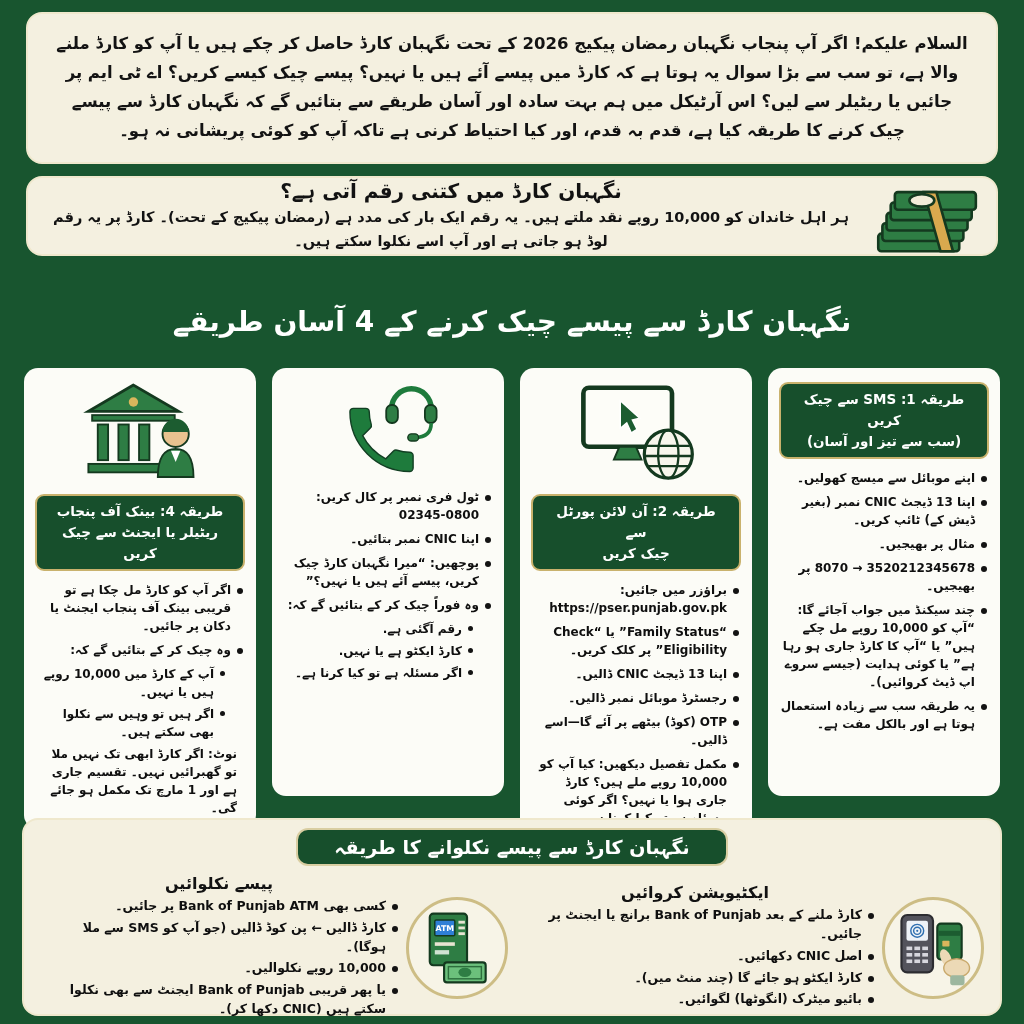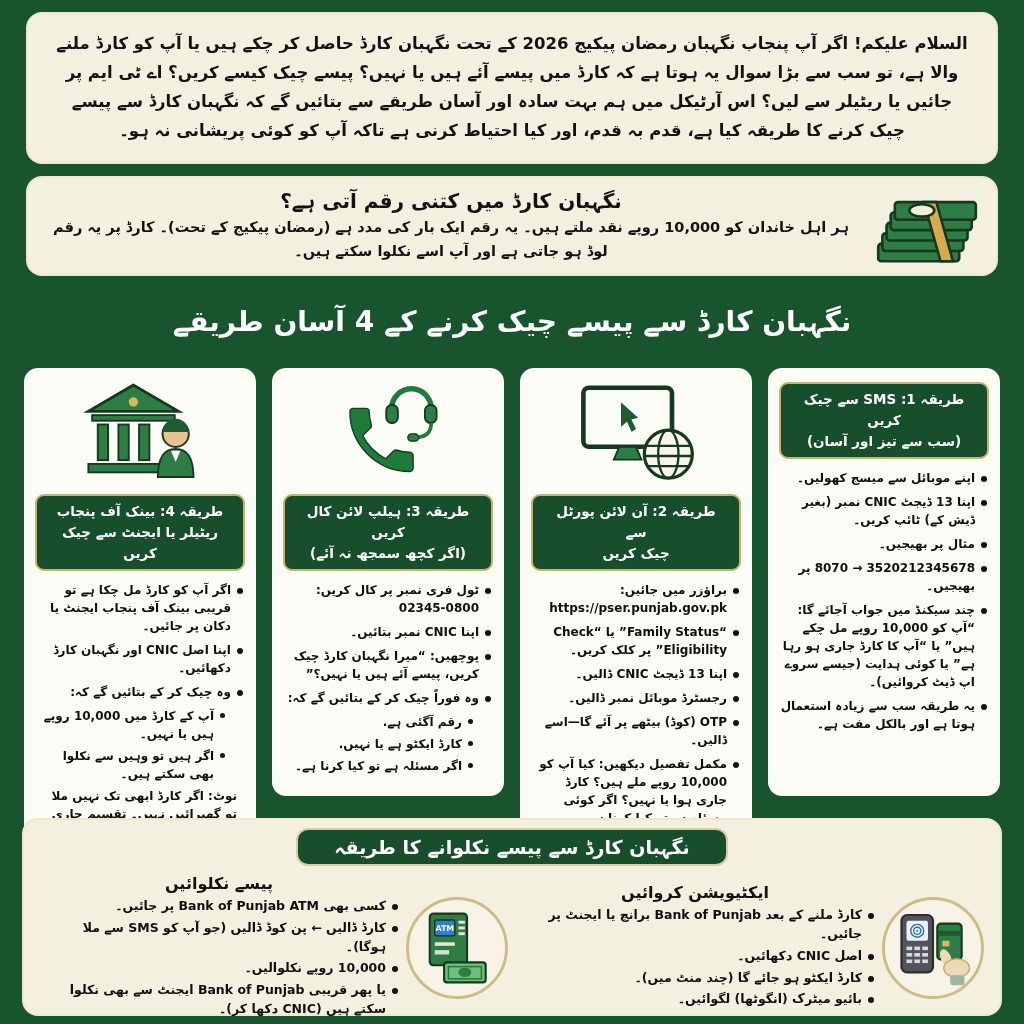--- a/index.html
+++ b/index.html
@@ -5,21 +5,21 @@
   html,body{margin:0;padding:0;}
   body{background:#18552f;font-family:"DejaVu Sans",sans-serif;color:#121212;}
   .page{position:relative;width:1024px;height:1024px;background:#18552f;overflow:hidden;margin:0 auto;}
   .card{background:#f4f0e0;border:2px solid #efe8cd;border-radius:16px;box-sizing:border-box;}
 
   
   .intro{position:absolute;left:26px;right:26px;top:12px;height:152px;display:flex;align-items:center;justify-content:center;padding:19px 24px;}
   .intro-text{margin:0;font-size:16.5px;font-weight:700;line-height:1.75;text-align:center;color:#131313;}
 
   
-  .amount{position:absolute;left:26px;right:26px;top:176px;height:100px;padding:6px 14px;}
+  .amount{position:absolute;left:26px;right:26px;top:176px;height:80px;padding:6px 14px;}
   .amount-row{display:flex;height:100%;align-items:center;gap:10px;}
   .amount-icon{flex:0 0 112px;display:flex;align-items:center;justify-content:center;}
   .amount-text{flex:1;text-align:center;}
   .amount-title{font-size:20px;font-weight:800;margin-bottom:3px;}
   .amount-body{font-size:14.5px;font-weight:600;line-height:1.65;}
 
   
   .methods-title{position:absolute;top:305px;left:0;right:0;margin:0;text-align:center;color:#ffffff;font-size:28px;font-weight:800;}
   .methods-row{position:absolute;top:368px;left:24px;right:24px;display:flex;gap:16px;align-items:flex-start;}
   .method-card{flex:1;background:#fcfcf7;border-radius:14px;padding:8px 7px 12px;box-sizing:border-box;min-height:428px;}
@@ -165,24 +165,20 @@
     <article class="method-card">
       <div class="m-icon">
         <svg width="110" height="108" viewBox="0 0 120 120" aria-hidden="true">
           <path transform="translate(6,22) scale(3.9)" fill="#1e7b3c" stroke="#123f23" stroke-width="0.4" d="M6.62 10.79c1.44 2.83 3.76 5.14 6.59 6.59l2.2-2.2c.27-.27.67-.36 1.02-.24 1.12.37 2.33.57 3.57.57.55 0 1 .45 1 1V20c0 .55-.45 1-1 1-9.39 0-17-7.61-17-17 0-.55.45-1 1-1h3.5c.55 0 1 .45 1 1 0 1.25.2 2.45.57 3.57.11.35.03.74-.25 1.02l-2.2 2.2z"></path>
           <path d="M64 34 a22 22 0 0 1 44 0" fill="none" stroke="#1e7b3c" stroke-width="6"></path>
           <rect x="58" y="30" width="13" height="20" rx="6" fill="#2e7d44" stroke="#14391f" stroke-width="2"></rect>
           <rect x="101" y="30" width="13" height="20" rx="6" fill="#2e7d44" stroke="#14391f" stroke-width="2"></rect>
           <path d="M108 50 q0 16 -18 16" fill="none" stroke="#1e7b3c" stroke-width="4"></path>
           <rect x="82" y="62" width="12" height="8" rx="4" fill="#2e7d44" stroke="#14391f" stroke-width="1.5"></rect>
         </svg>
-      </div>
-      <div class="m-pill" dir="rtl">
-        <div>طریقہ 3: ہیلپ لائن کال کریں</div>
-        <div>(اگر کچھ سمجھ نہ آئے)</div>
       </div>
       <div class="m-bullets" dir="rtl">
         <div class="b">
             <span class="dot"></span>
             <span class="bt">ٹول فری نمبر پر کال کریں: 0800-02345</span>
           </div>
         <div class="b">
             <span class="dot"></span>
             <span class="bt">اپنا CNIC نمبر بتائیں۔</span>
           </div>
@@ -226,24 +222,20 @@
         </svg>
       </div>
       <div class="m-pill" dir="rtl">
         <div>طریقہ 4: بینک آف پنجاب</div>
         <div>ریٹیلر یا ایجنٹ سے چیک کریں</div>
       </div>
       <div class="m-bullets" dir="rtl">
         <div class="b">
             <span class="dot"></span>
             <span class="bt">اگر آپ کو کارڈ مل چکا ہے تو قریبی بینک آف پنجاب ایجنٹ یا دکان پر جائیں۔</span>
-          </div>
-        <div class="b">
-            <span class="dot"></span>
-            <span class="bt">اپنا اصل CNIC اور نگہبان کارڈ دکھائیں۔</span>
           </div>
         <div class="b">
             <span class="dot"></span>
             <span class="bt">وہ چیک کر کے بتائیں گے کہ:</span>
           </div>
         <div class="b sub">
             <span class="dot"></span>
             <span class="bt">آپ کے کارڈ میں 10,000 روپے ہیں یا نہیں۔</span>
           </div>
         <div class="b sub">

